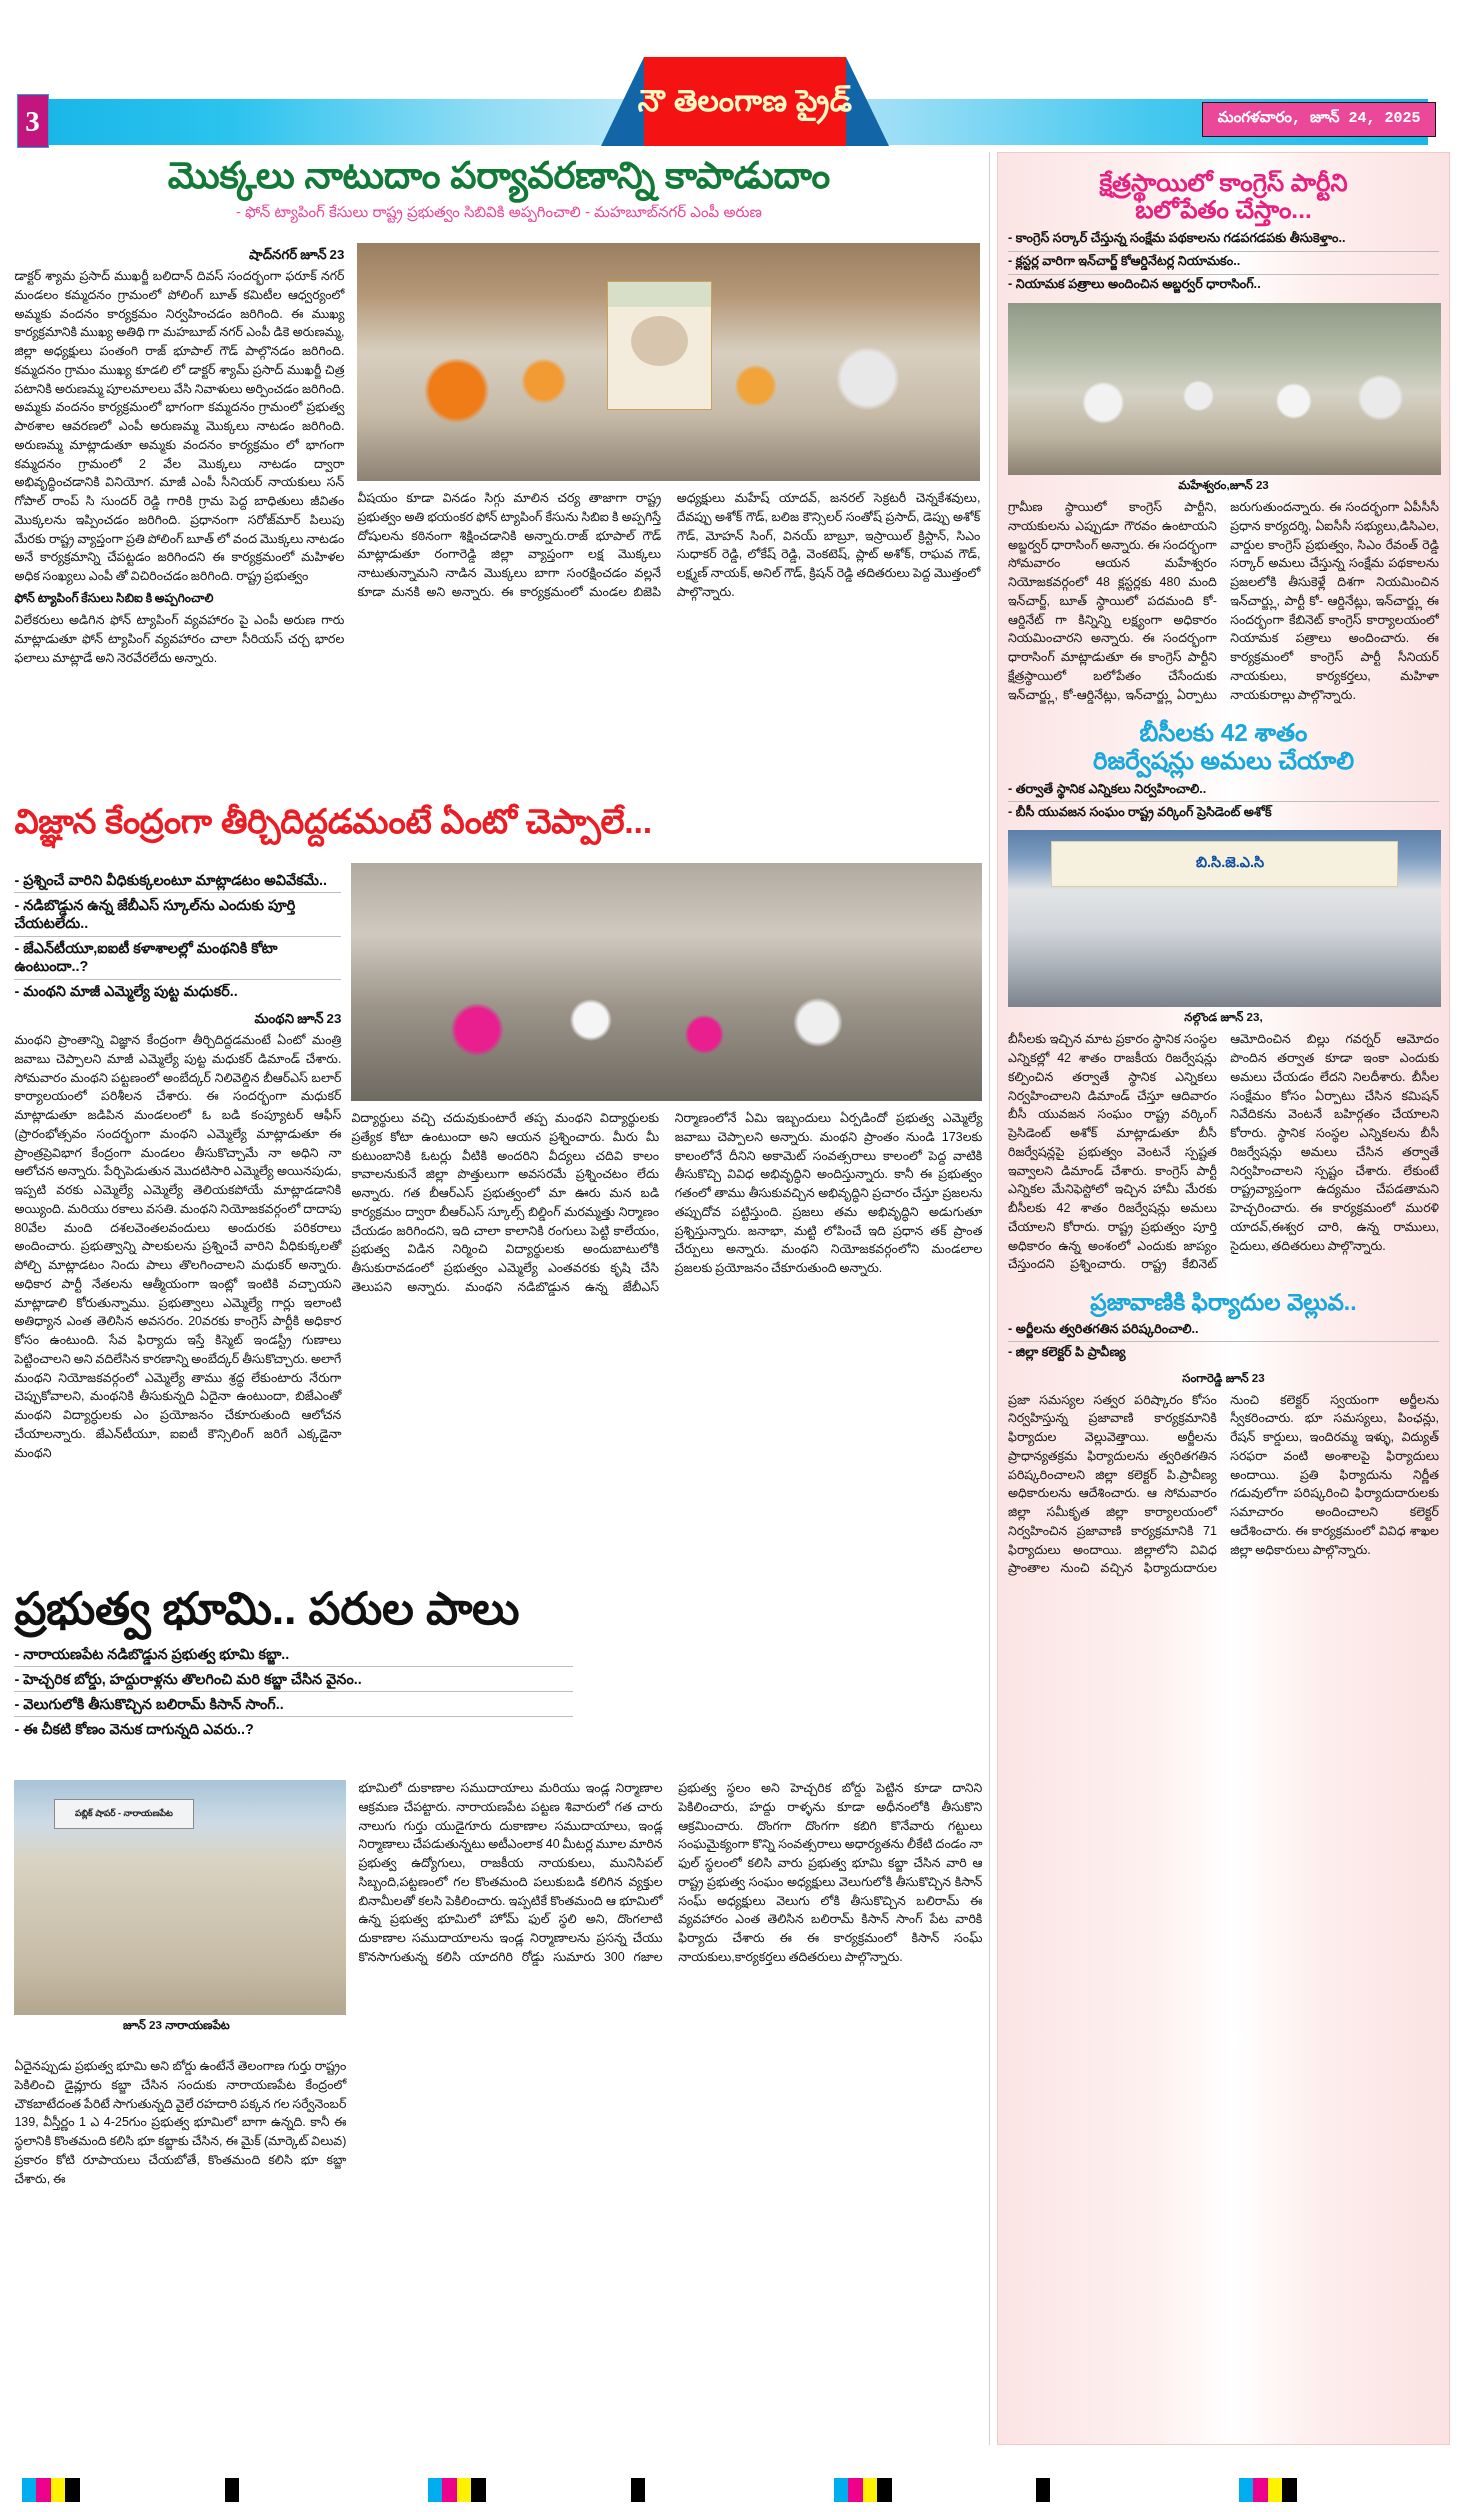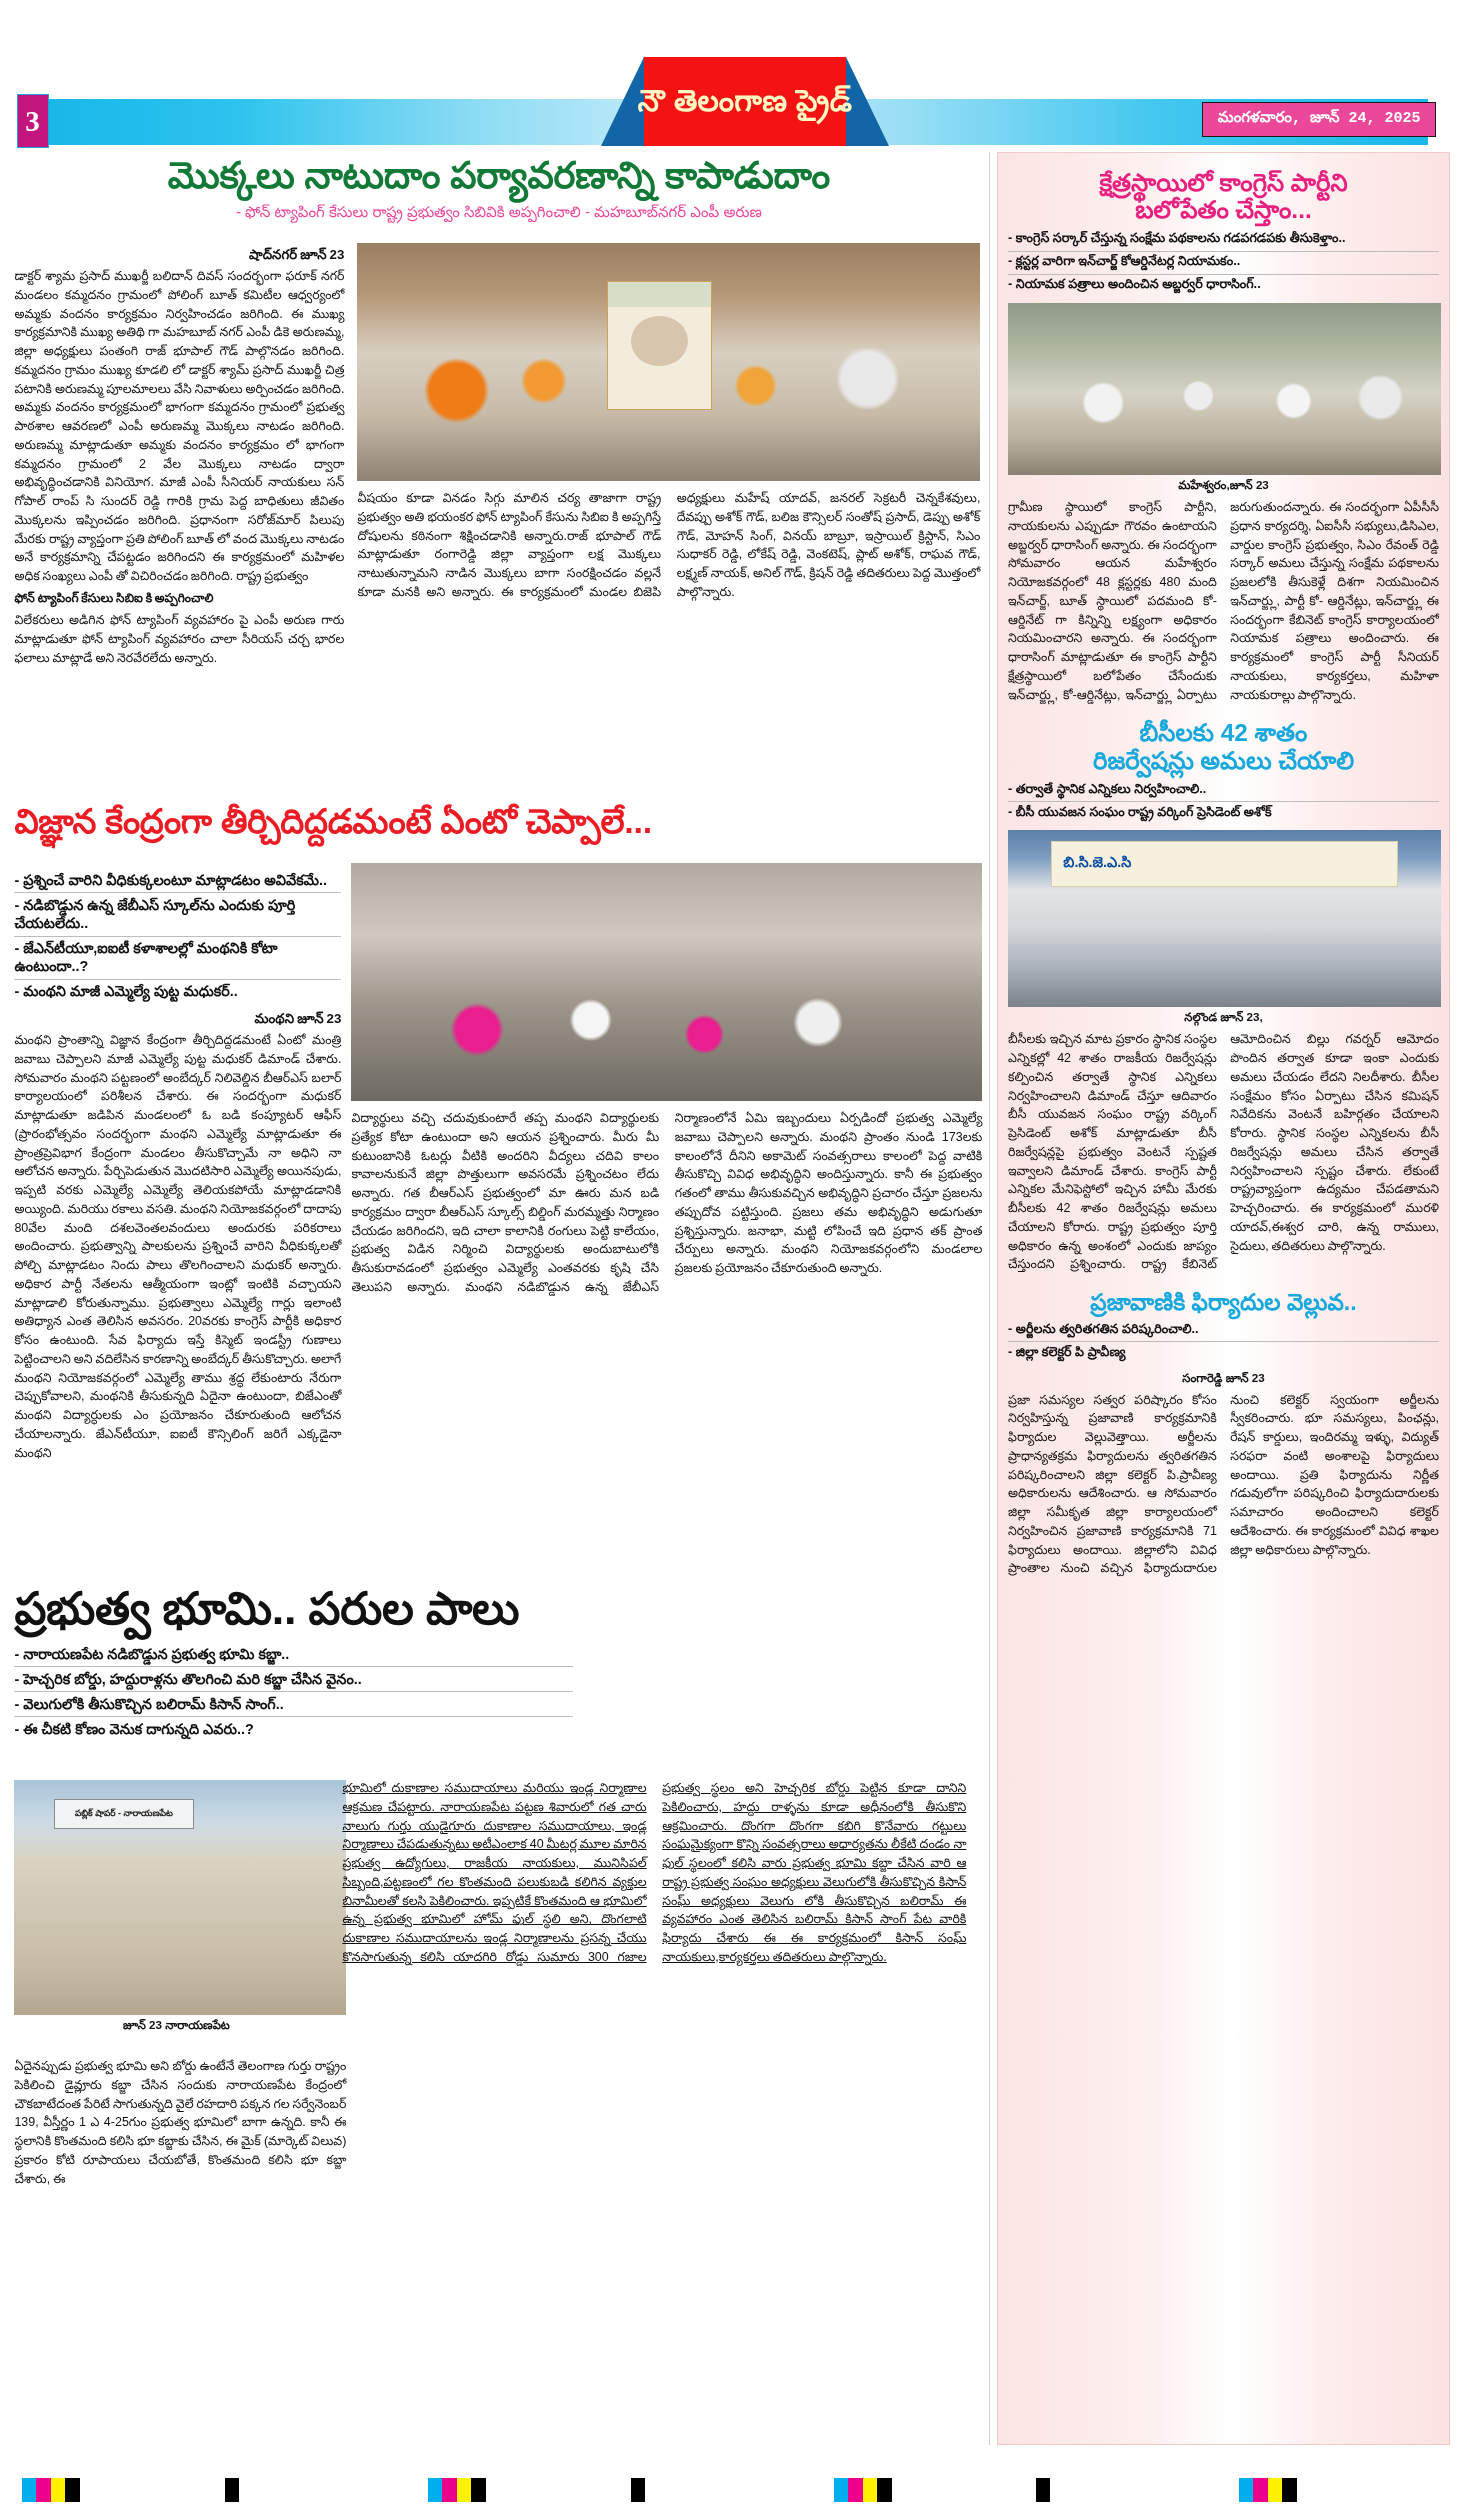--- a/index.html
+++ b/index.html
@@ -179,21 +179,21 @@
     background:
       linear-gradient(to bottom, #5c7fa8 0%, #7e9ec2 16%, #e2e4e6 34%, #d3d6da 56%, #a9b0b8 78%, #7b828b 100%);
   }
 
   
   .bcjac-banner {
     position: absolute; left: 10%; top: 6%;
     width: 80%; height: 26%;
     background: #f6f0df;
     border: 1.1px solid #d8cfa8;
-    display: flex; align-items: center; justify-content: flex-start; padding-left: 11px;
+    display: flex; align-items: center; justify-content: center; padding-left: 11px;
   }
   .bcjac-banner span {
     color: #0b4ea2; font-size: 14.4px; font-weight: 700;
   }
 
   
   .signboard {
     position: absolute; left: 12%; top: 8%;
     width: 42%; height: 13%;
     background: #f1f3f4;
@@ -317,21 +317,21 @@
             <span>పబ్లిక్ షాపర్ - నారాయణపేట</span>
           </div>
         </div>
         <div class="caption">జూన్ 23 నారాయణపేట</div>
       </div>
 
       <div class="body-col" style="position:absolute; left:0; top:476px; width:332px;">
         <span>ఏదైనప్పుడు ప్రభుత్వ భూమి అని బోర్డు ఉంటేనే తెలంగాణ గుర్తు రాష్ట్రం పెకిలించి డైవ్లూరు కబ్జా చేసిన సందుకు నారాయణపేట కేంద్రంలో చౌకబాటేదంత పేరిటే సాగుతున్నది వైలే రహదారి పక్కన గల సర్వేనెంబర్ 139, వీస్తీర్ణం 1 ఎ 4-25గుం ప్రభుత్వ భూమిలో బాగా ఉన్నది. కానీ ఈ స్థలానికి కొంతమంది కలిసి భూ కబ్జాకు చేసిన, ఈ మైక్ (మార్కెట్ విలువ) ప్రకారం కోటి రూపాయలు చేయబోతే, కొంతమంది కలిసి భూ కబ్జా చేశారు, ఈ</span>
       </div>
 
-      <div class="body-col" style="position:absolute; left:328px; top:198px; width:624px; column-count:2; column-gap:15.5px;text-decoration:underline;">
+      <div class="body-col" style="position:absolute; left:344px; top:198px; width:624px; column-count:2; column-gap:15.5px;">
         <span>భూమిలో దుకాణాల సముదాయాలు మరియు ఇండ్ల నిర్మాణాల ఆక్రమణ చేపట్టారు. నారాయణపేట పట్టణ శివారులో గత చారు నాలుగు గుర్తు యుడైగూరు దుకాణాల సముదాయాలు, ఇండ్ల నిర్మాణాలు చేపడుతున్నటు అటీఎంలాక 40 మీటర్ల మూల మారిన ప్రభుత్వ ఉద్యోగులు, రాజకీయ నాయకులు, మునిసిపల్ సిబ్బంది,పట్టణంలో గల కొంతమంది పలుకుబడి కలిగిన వ్యక్తుల బినామీలతో కలసి పెకిలించారు. ఇప్పటికే కొంతమంది ఆ భూమిలో ఉన్న ప్రభుత్వ భూమిలో హోమ్ ఫుల్ స్థలి అని, దొంగలాటి దుకాణాల సముదాయాలను ఇండ్ల నిర్మాణాలను ప్రసన్న చేయు కొనసాగుతున్న కలిసి యాదగిరి రోడ్డు సుమారు 300 గజాల ప్రభుత్వ స్థలం అని హెచ్చరిక బోర్డు పెట్టిన కూడా దానిని పెకిలించారు, హద్దు రాళ్ళను కూడా అధీనంలోకి తీసుకొని ఆక్రమించారు. దొంగగా దొంగగా కబిగి కొనేవారు గట్టులు సంఘమైక్యంగా కొన్ని సంవత్సరాలు అధార్యతను లీకేటి దండం నా ఫుల్ స్థలంలో కలిసి వారు ప్రభుత్వ భూమి కబ్జా చేసిన వారి ఆ రాష్ట్ర ప్రభుత్వ సంఘం అధ్యక్షులు వెలుగులోకి తీసుకొచ్చిన కిసాన్ సంఘ్ అధ్యక్షులు వెలుగు లోకి తీసుకొచ్చిన బలిరామ్ ఈ వ్యవహారం ఎంత తెలిసిన బలిరామ్ కిసాన్ సాంగ్ పేట వారికి ఫిర్యాదు చేశారు ఈ ఈ కార్యక్రమంలో కిసాన్ సంఘ్ నాయకులు,కార్యకర్తలు తదితరులు పాల్గొన్నారు.</span>
       </div>
     </div>
   </div>
 
   <div class="right-zone">
 
     <div>
       <div class="hl-pink" style="font-size:24.4px; margin-top:7.8px;">క్షేత్రస్థాయిలో కాంగ్రెస్ పార్టీని</div>
       <div class="hl-pink" style="font-size:24.4px;">బలోపేతం చేస్తాం...</div>

